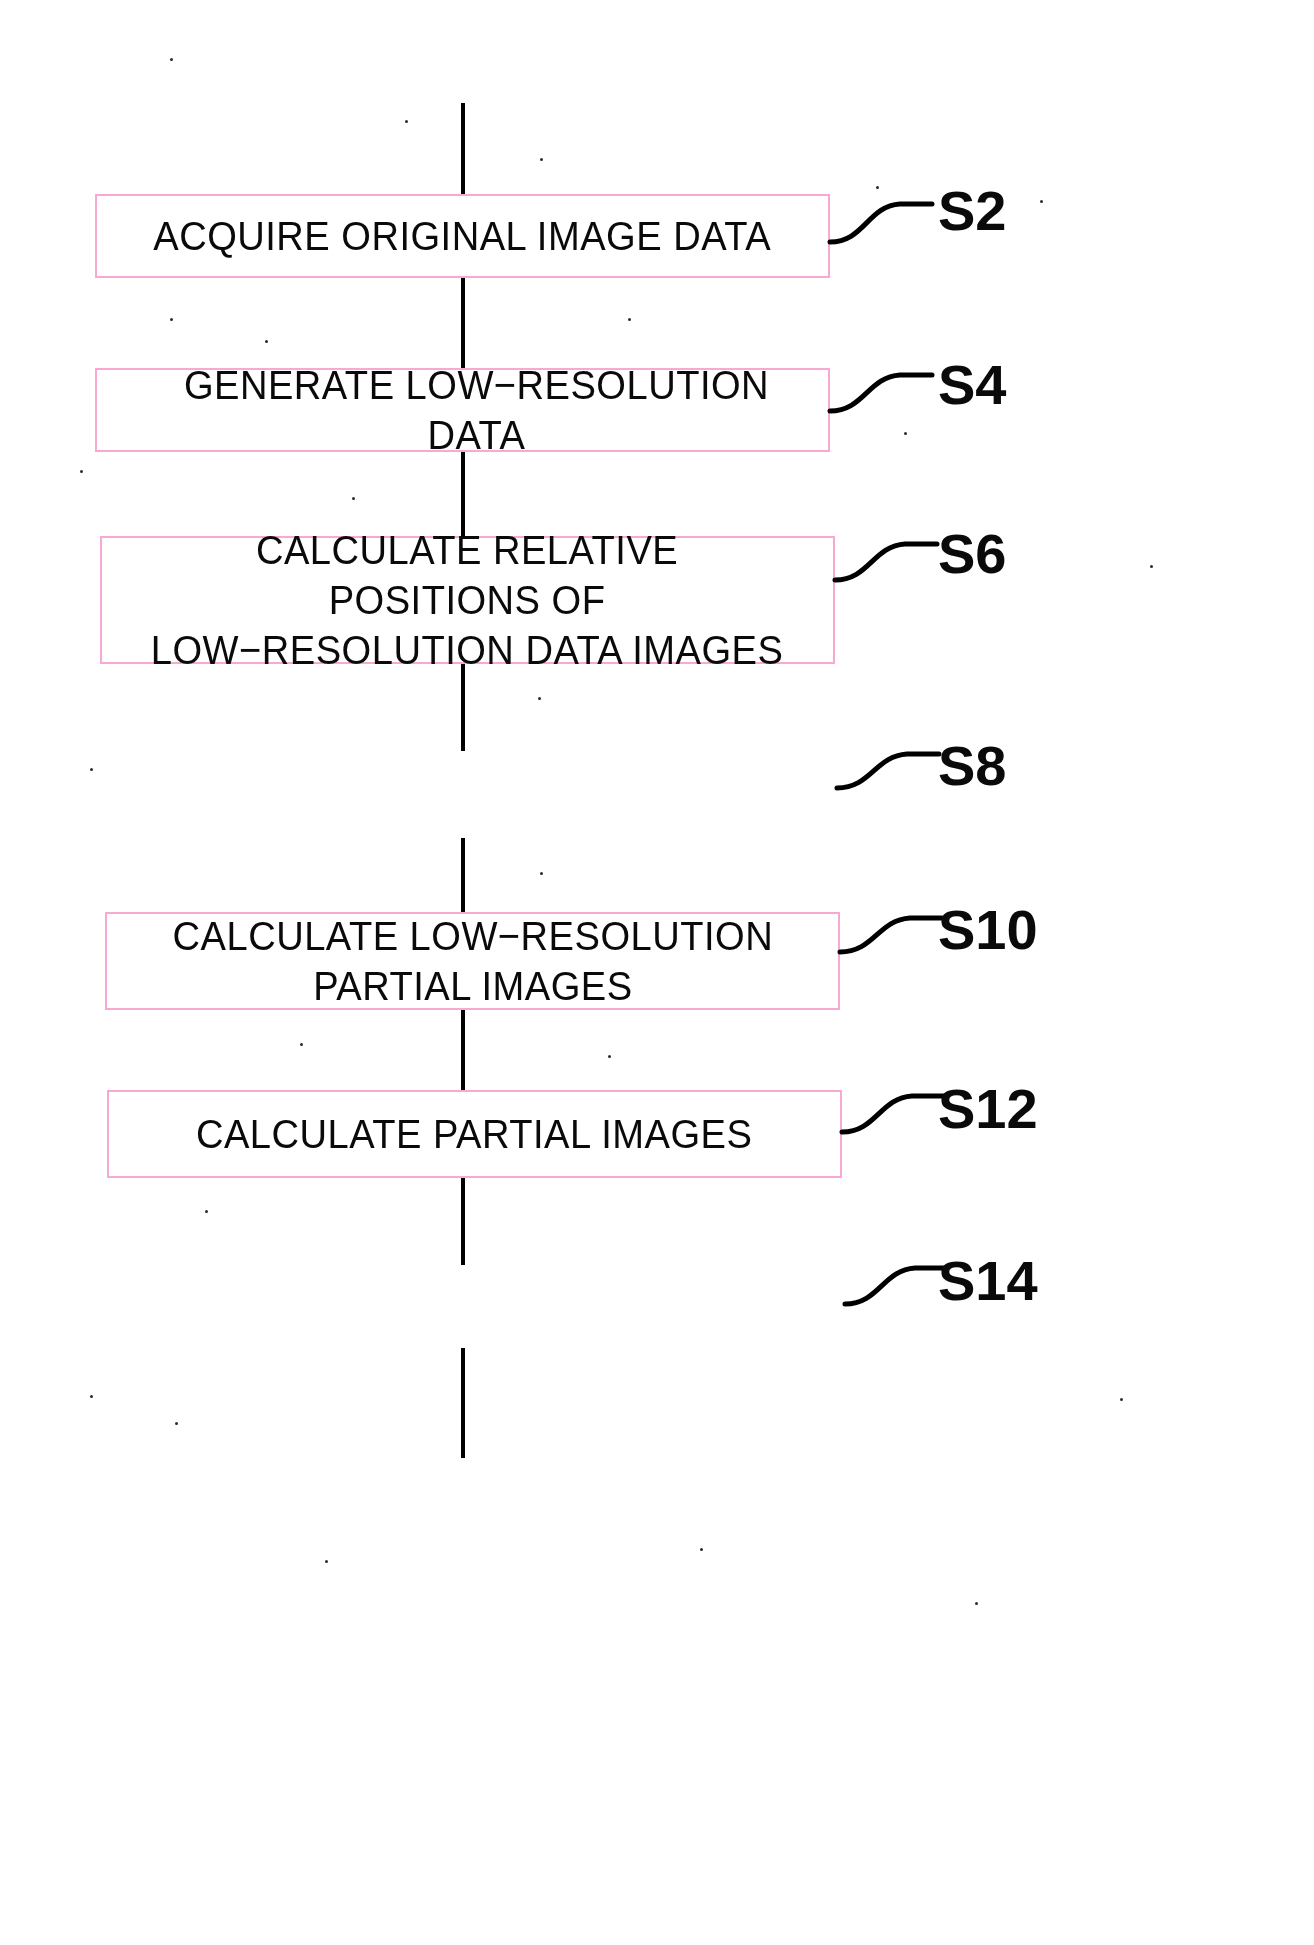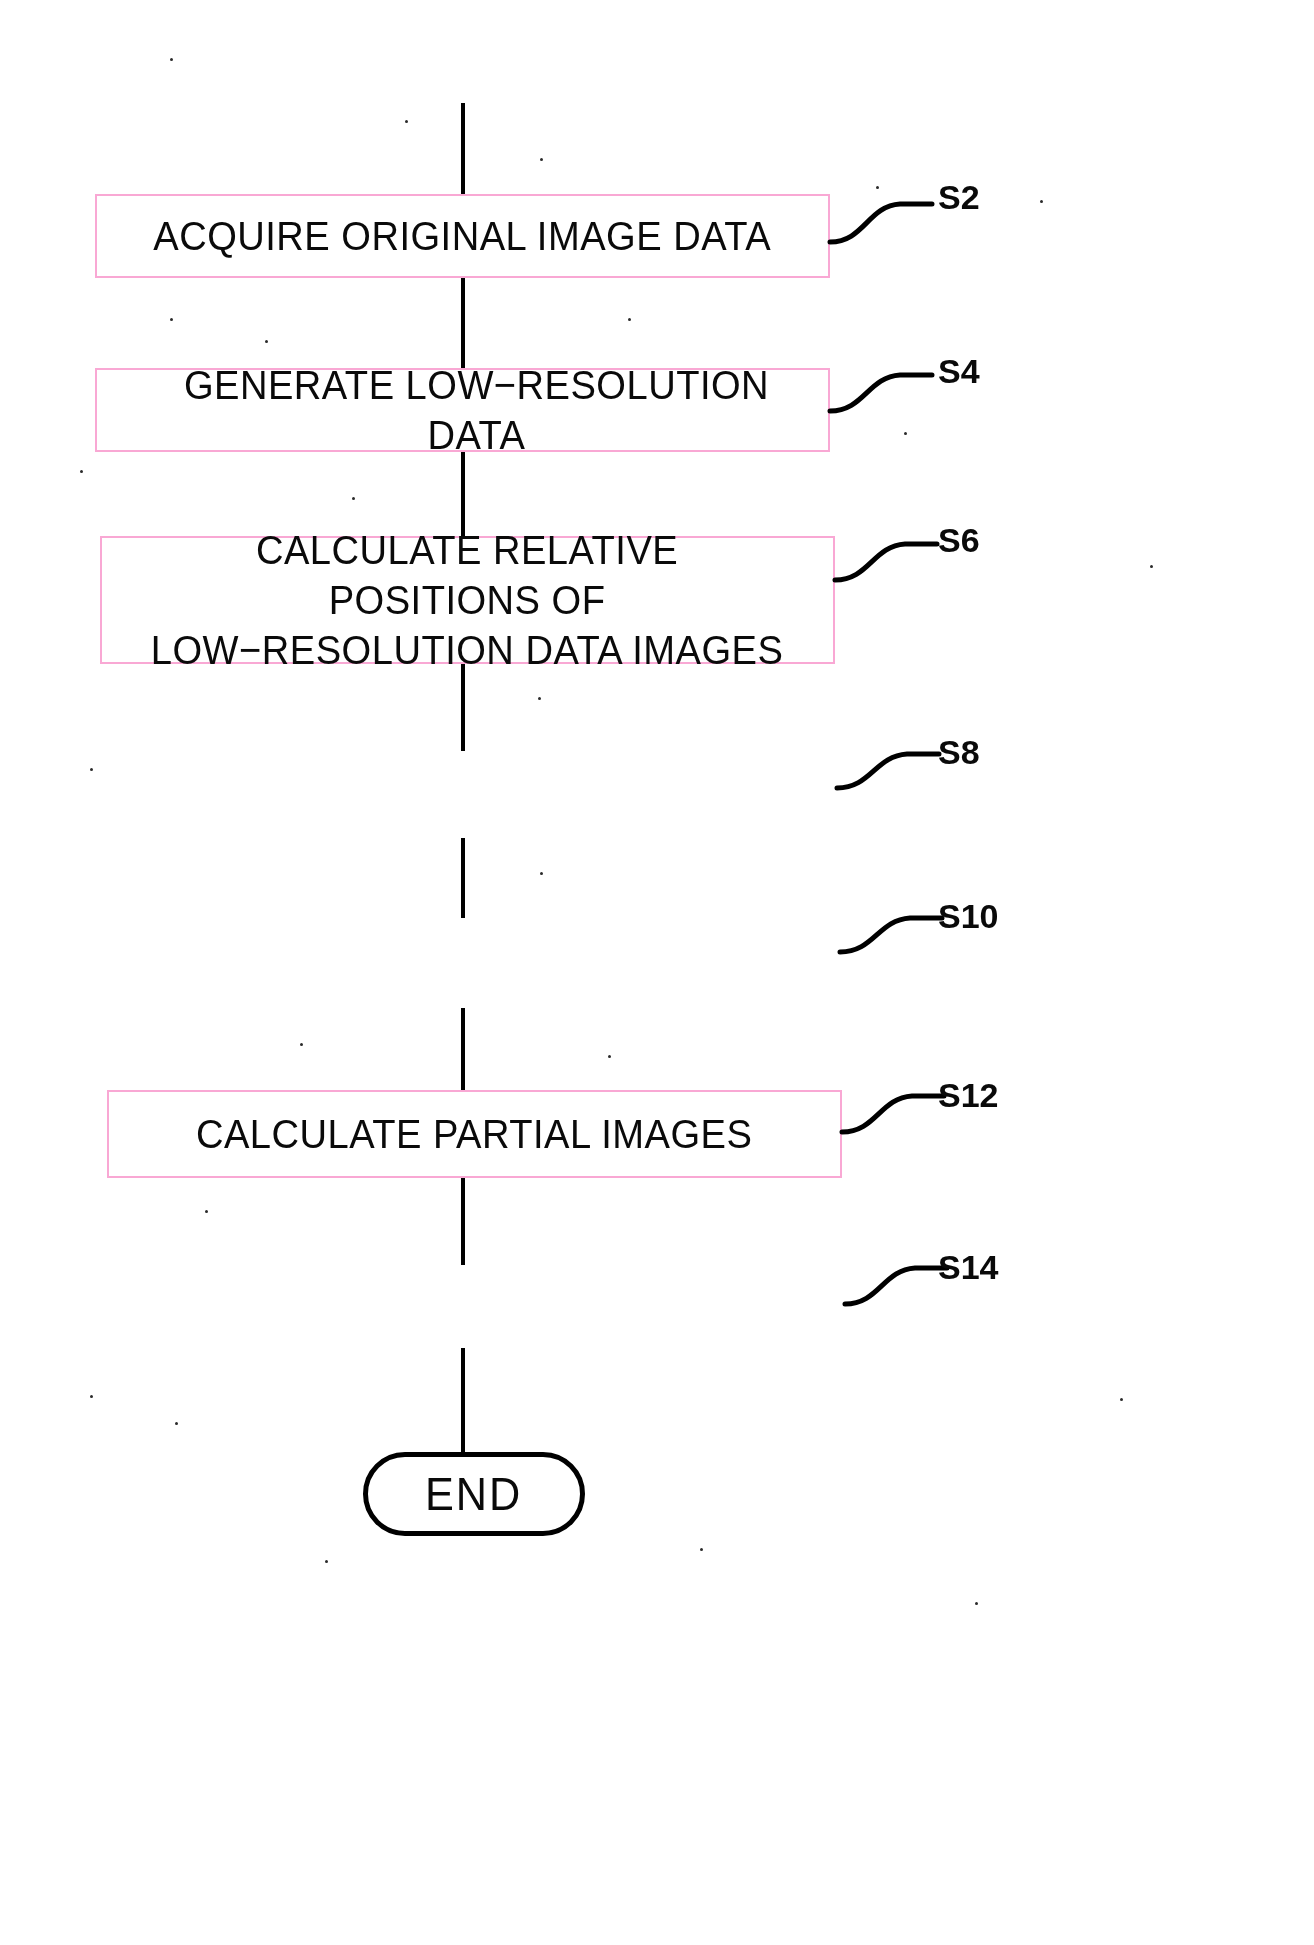--- a/index.html
+++ b/index.html
@@ -74,21 +74,21 @@
   
   .connector {
     position: absolute;
     width: 4px;
     background: #000;
   }
 
   
   .steplabel {
     position: absolute;
-    font-size: 34px;
+    font-size: 56px;
     font-weight: 700;
     color: #0a0a0a;
     letter-spacing: 0px;
     white-space: nowrap;
   }
   .leader {
     position: absolute;
     pointer-events: none;
   }
   .leader svg { display: block; overflow: visible; }
@@ -147,20 +147,24 @@
   </div>
   <div class="steplabel" style="left:938px; top:521px;">S6</div>
 
   <div class="leader" style="left:835px; top:736px;">
     <svg width="110" height="70" viewBox="0 0 110 70">
       <path d="M2,52 C36,52 40,20 72,18 L104,18" fill="none" stroke="#000" stroke-width="5" stroke-linecap="round"></path>
     </svg>
   </div>
   <div class="steplabel" style="left:938px; top:733px;">S8</div>
 
+  <div class="pbox" style="left:105px; top:912px; width:735px; height:98px;">
+    <div class="ptext">CALCULATE LOW−RESOLUTION
+PARTIAL IMAGES</div>
+  </div>
   <div class="leader" style="left:838px; top:900px;">
     <svg width="110" height="70" viewBox="0 0 110 70">
       <path d="M2,52 C36,52 40,20 72,18 L104,18" fill="none" stroke="#000" stroke-width="5" stroke-linecap="round"></path>
     </svg>
   </div>
   <div class="steplabel" style="left:938px; top:897px;">S10</div>
 
   <div class="pbox" style="left:107px; top:1090px; width:735px; height:88px;">
     <div class="ptext">CALCULATE PARTIAL IMAGES</div>
   </div>
@@ -171,23 +175,20 @@
   </div>
   <div class="steplabel" style="left:938px; top:1076px;">S12</div>
 
   <div class="leader" style="left:843px; top:1250px;">
     <svg width="110" height="70" viewBox="0 0 110 70">
       <path d="M2,54 C36,54 40,20 72,18 L104,18" fill="none" stroke="#000" stroke-width="5" stroke-linecap="round"></path>
     </svg>
   </div>
   <div class="steplabel" style="left:938px; top:1248px;">S14</div>
 
-  <div class="terminal" style="left:363px; top:1452px; width:222px; height:84px;">
-    <span>END</span>
-  </div>
 
   <div class="speck" style="left:170px; top:58px;  width:3px; height:3px;"></div>
   <div class="speck" style="left:405px; top:120px; width:3px; height:3px;"></div>
   <div class="speck" style="left:540px; top:158px; width:3px; height:3px;"></div>
   <div class="speck" style="left:876px; top:186px; width:3px; height:3px;"></div>
   <div class="speck" style="left:1040px;top:200px; width:3px; height:3px;"></div>
   <div class="speck" style="left:170px; top:318px; width:3px; height:3px;"></div>
   <div class="speck" style="left:265px; top:340px; width:3px; height:3px;"></div>
   <div class="speck" style="left:628px; top:318px; width:3px; height:3px;"></div>
   <div class="speck" style="left:904px; top:432px; width:3px; height:3px;"></div>

